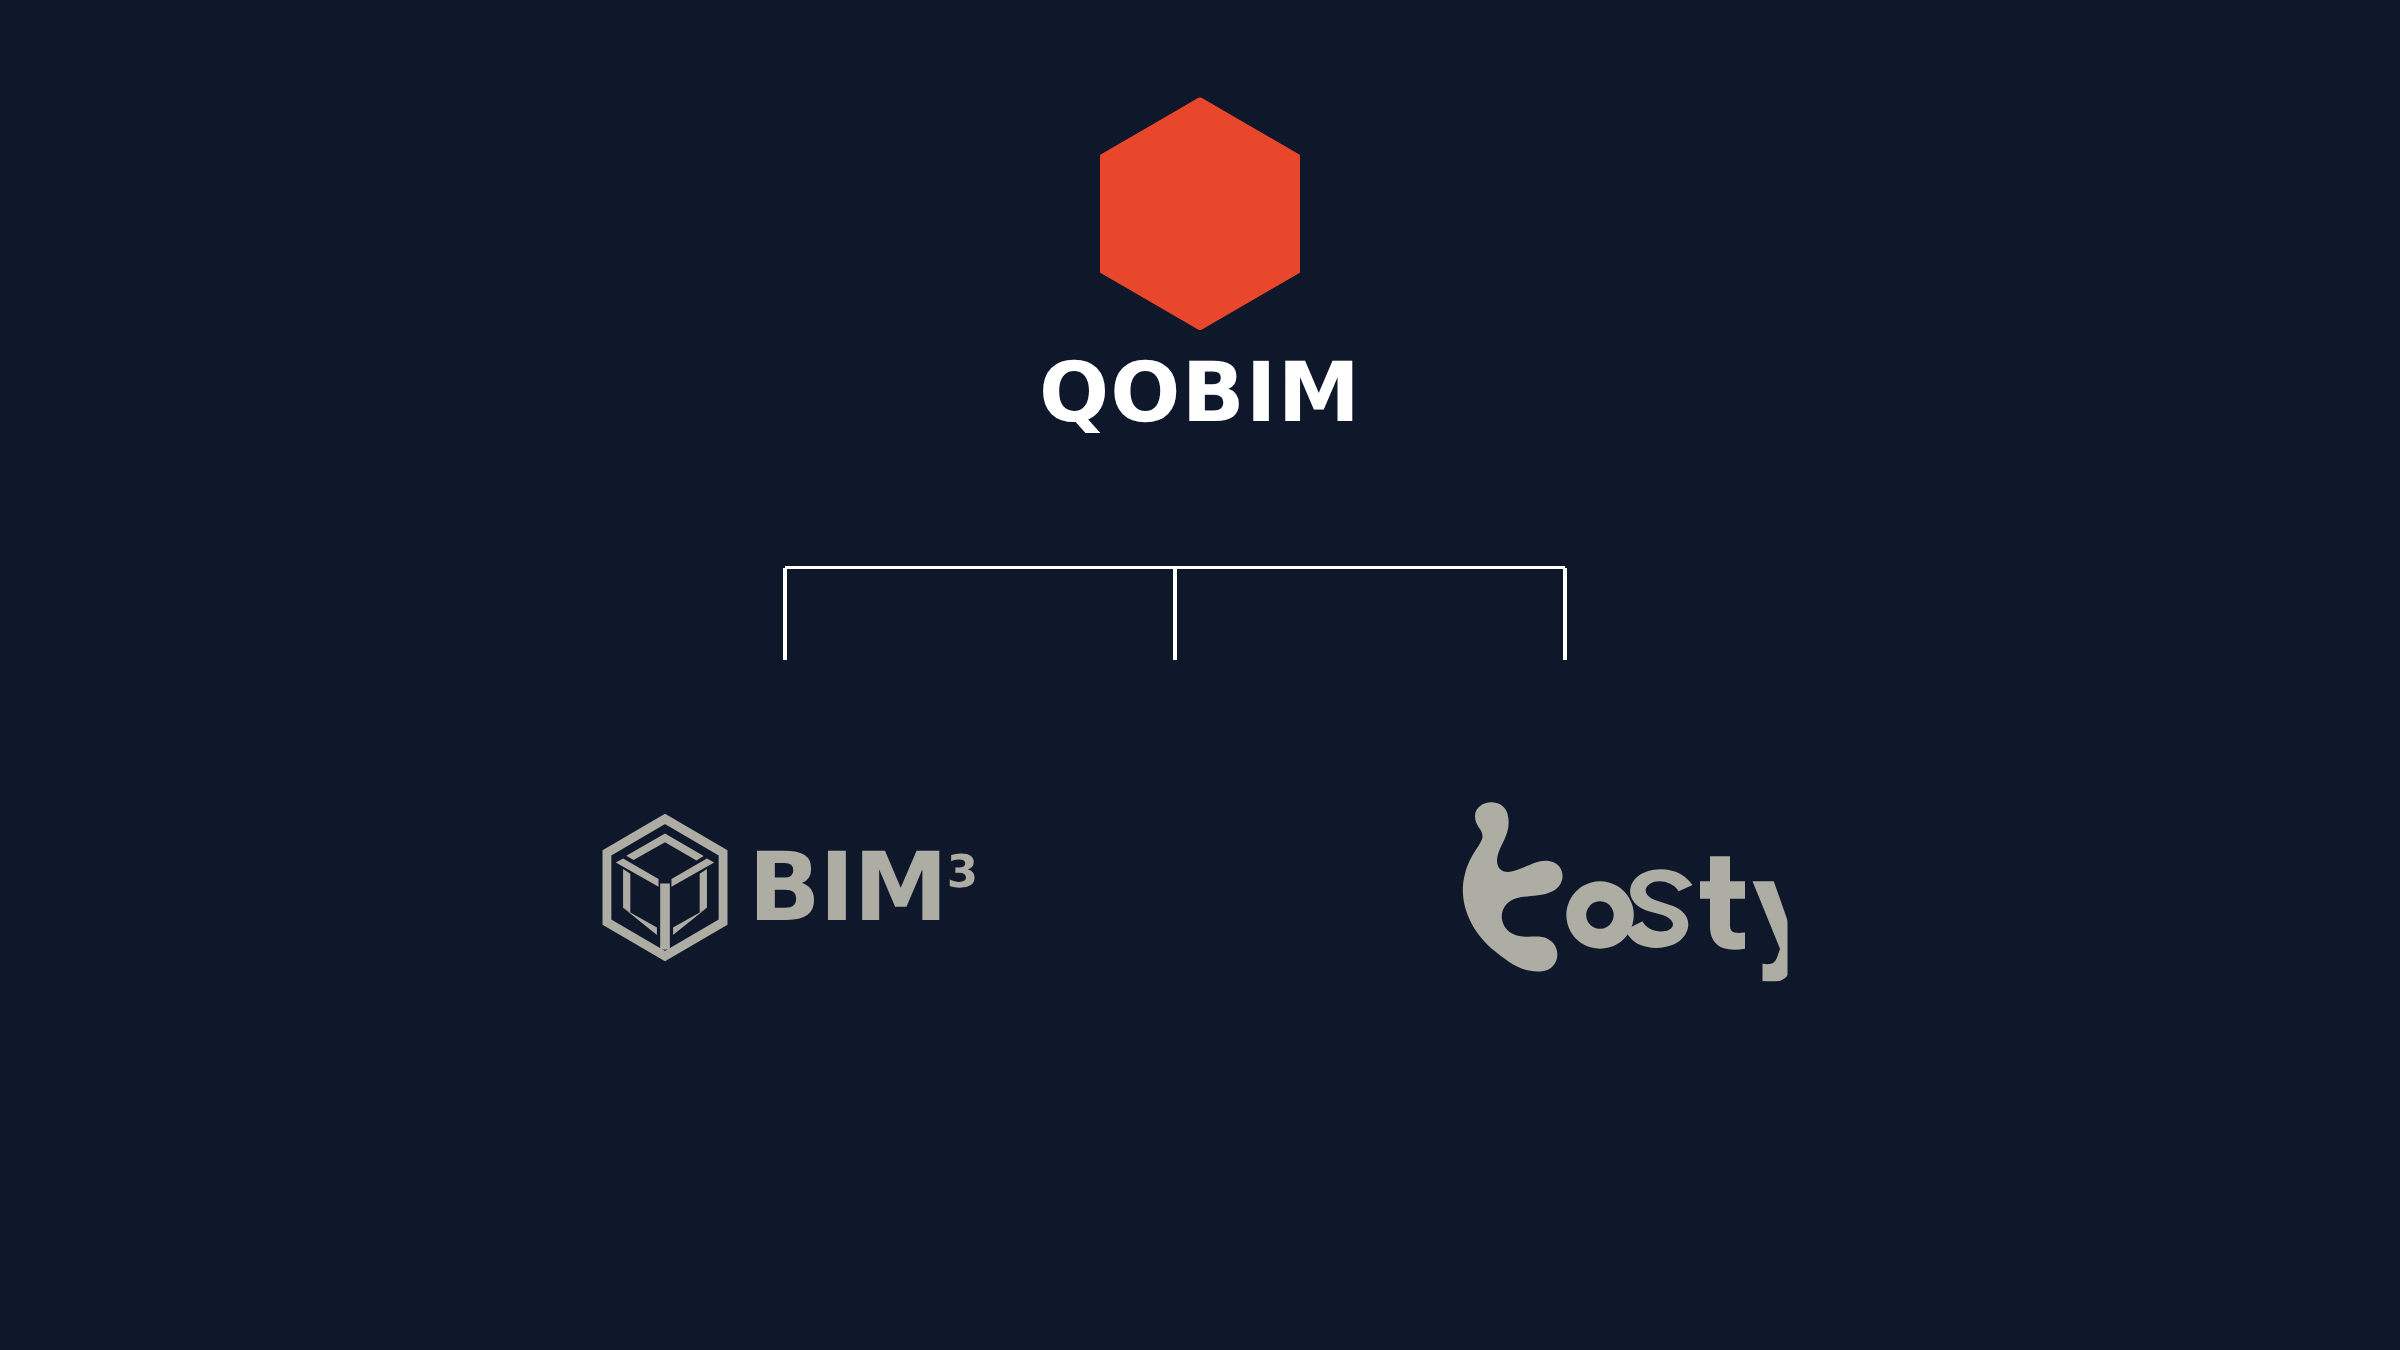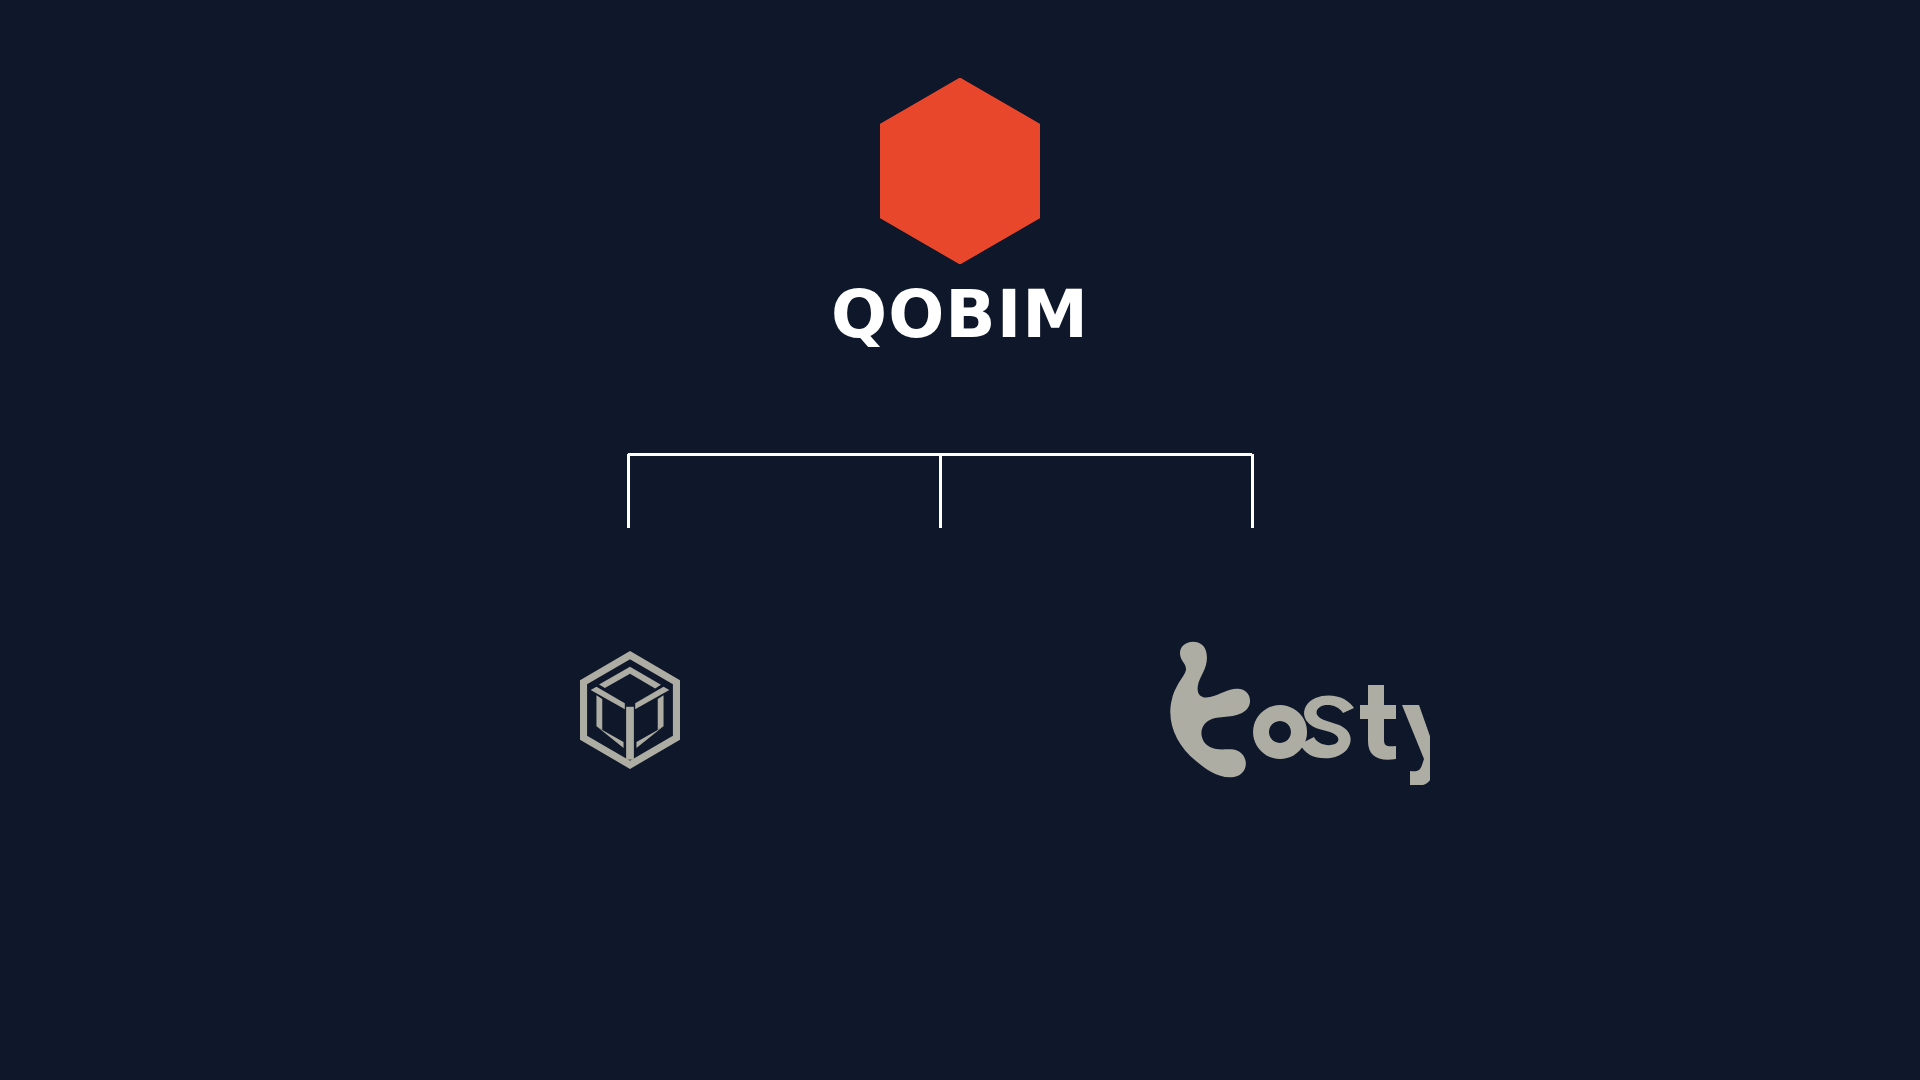--- a/index.html
+++ b/index.html
@@ -209,20 +209,21 @@
             <polygon points="28,57 72,82.5 72,92 19,62"></polygon>
             <polygon points="132,57 88,82.5 88,92 141,62"></polygon>
             <rect x="74" y="88" width="12" height="82"></rect>
             <polygon points="28,70 37,76 37,124 28,118"></polygon>
             <polygon points="28,118 37,124 70,142.5 70,152"></polygon>
             <polygon points="132,70 123,76 123,124 132,118"></polygon>
             <polygon points="132,118 123,124 90,142.5 90,152"></polygon>
           </g>
         </svg>
 
+        <div class="bim3-word"><span>BIM</span><span class="bim3-sup">3</span></div>
       </div>
     </div>
 
 
     <div class="child-brand child-costy">
       <div class="costy-lockup">
 
         <svg class="costy-mark" viewBox="0 0 300 150">
           <g fill="#ADADA3">
 

